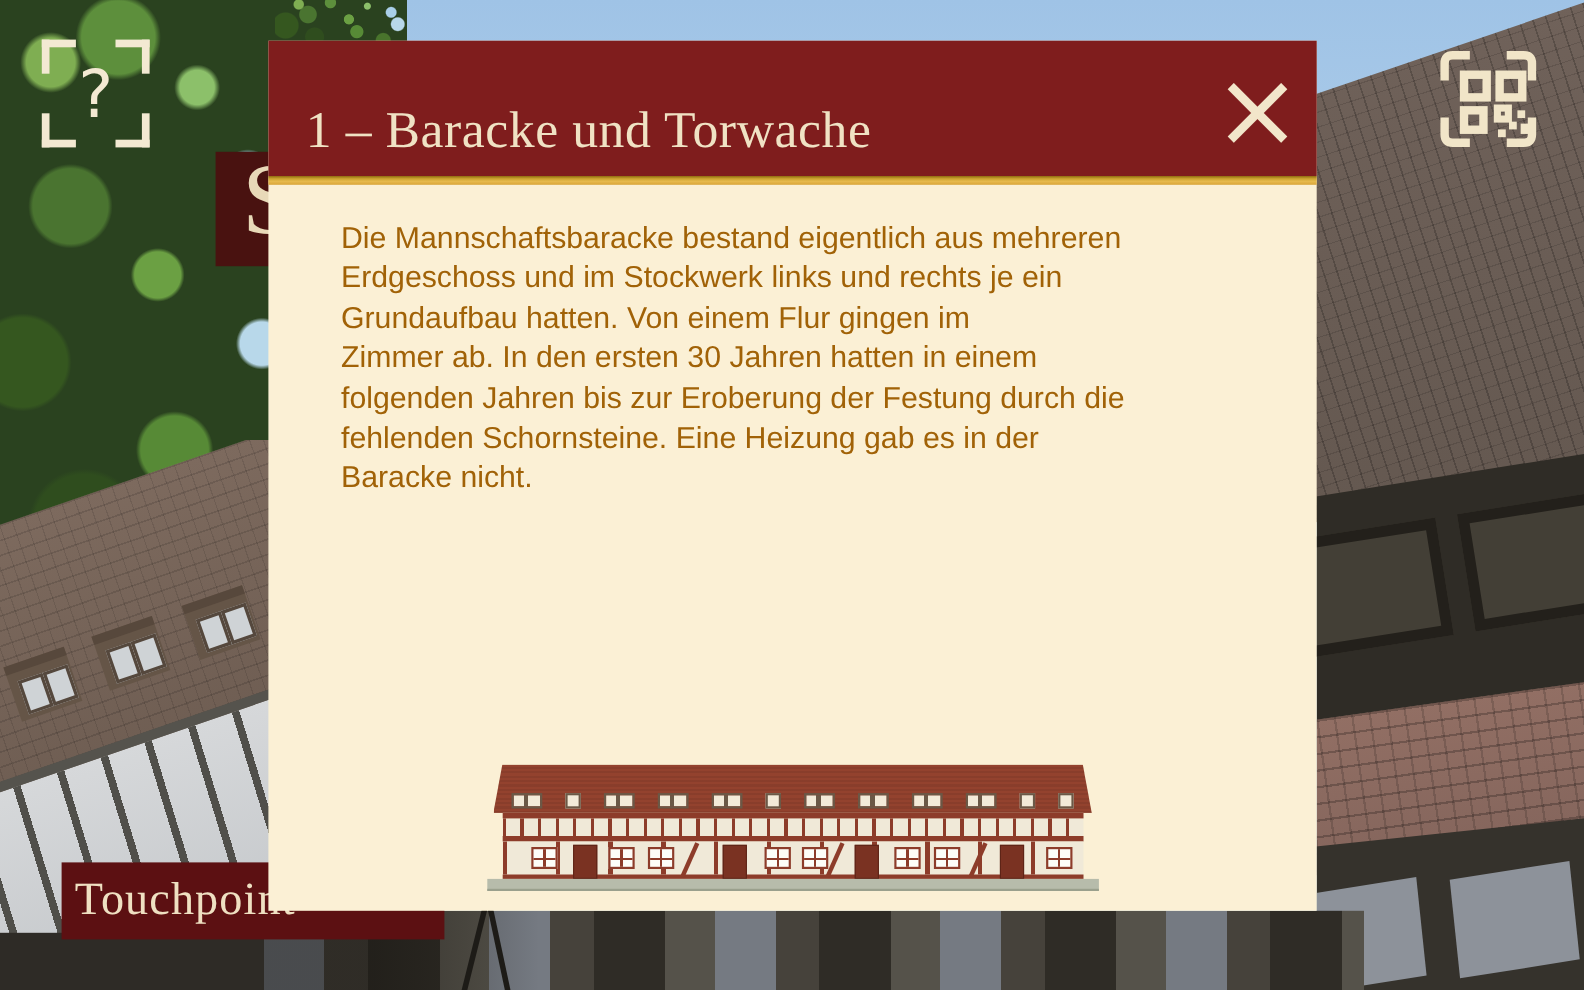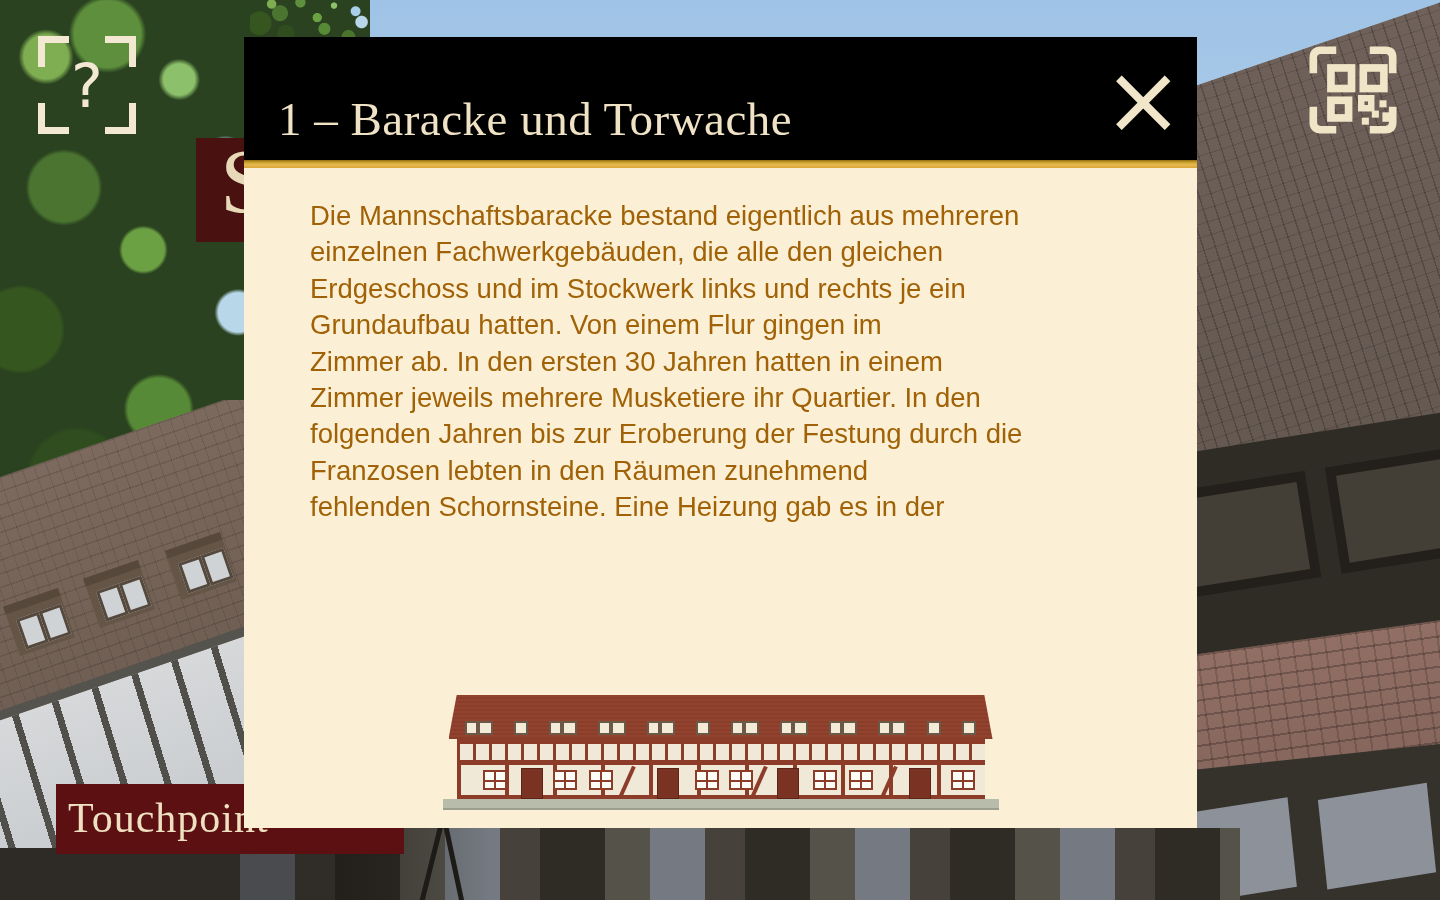--- a/index.html
+++ b/index.html
@@ -105,21 +105,21 @@
   .help-frame .br{right:0;bottom:0;border-bottom-width:7px;border-right-width:7px;}
   .help-frame .q{position:absolute;inset:0;text-align:center;line-height:100px;
     font-size:60px;color:#f3e9d2;font-family:"DejaVu Sans",sans-serif;}
 
   
   .qr-frame{position:absolute;left:1303px;top:40px;width:100px;height:100px;z-index:4;cursor:pointer;}
 
   
   .modal{position:absolute;left:244px;top:37px;width:953px;height:791px;z-index:10;
     background:#fbf0d5;}
-  .modal-header{position:relative;height:123px;background:#000000;}
+  .modal-header{position:relative;height:123px;background:#7f1d1d;}
   .modal-title{position:absolute;left:34px;bottom:14px;color:#f0e2c4;
     font-family:"Liberation Serif",serif;font-size:47px;letter-spacing:.5px;white-space:nowrap;}
   .close-btn{position:absolute;right:24px;top:28px;width:70px;height:70px;border:0;
     background:transparent;color:#f2e6ca;font-size:96px;line-height:62px;
     font-family:"DejaVu Sans",sans-serif;cursor:pointer;padding:0;}
   .gold-divider{height:8px;
     background:linear-gradient(180deg,#8f6a10 0%,#caa22e 30%,#e7ba4e 60%,#d9a53a 100%);}
   .modal-body{position:relative;height:844px;padding:30px 0 0 66px;box-sizing:border-box;
     color:#a16207;}
   .body-line{font-size:27.5px;line-height:36.4px;white-space:nowrap;}
@@ -239,28 +239,26 @@
   </div>
 
   <div class="modal">
     <div class="modal-header">
       <div class="modal-title">1 – Baracke und Torwache</div>
       <button class="close-btn">×</button>
     </div>
     <div class="gold-divider"></div>
     <div class="modal-body">
       <div class="body-line">Die Mannschaftsbaracke bestand eigentlich aus mehreren</div>
-      <div class="body-line">einzelnen Fachwerkgebäuden, die alle den gleichen</div>
       <div class="body-line">Erdgeschoss und im Stockwerk links und rechts je ein</div>
       <div class="body-line">Grundaufbau hatten. Von einem Flur gingen im</div>
       <div class="body-line">Zimmer ab. In den ersten 30 Jahren hatten in einem</div>
-      <div class="body-line">Zimmer jeweils mehrere Musketiere ihr Quartier. In den</div>
       <div class="body-line">folgenden Jahren bis zur Eroberung der Festung durch die</div>
-      <div class="body-line">Franzosen lebten in den Räumen zunehmend</div>
       <div class="body-line">fehlenden Schornsteine. Eine Heizung gab es in der</div>
+      <div class="body-line">Baracke nicht.</div>
 
       <div class="bld">
         <div class="bld-roof"></div>
         <div class="bld-dormers">
           <span class="d2"></span>
             <span></span>
             <span class="d2"></span>
             <span class="d2"></span>
           <span class="d2"></span>
             <span></span>

